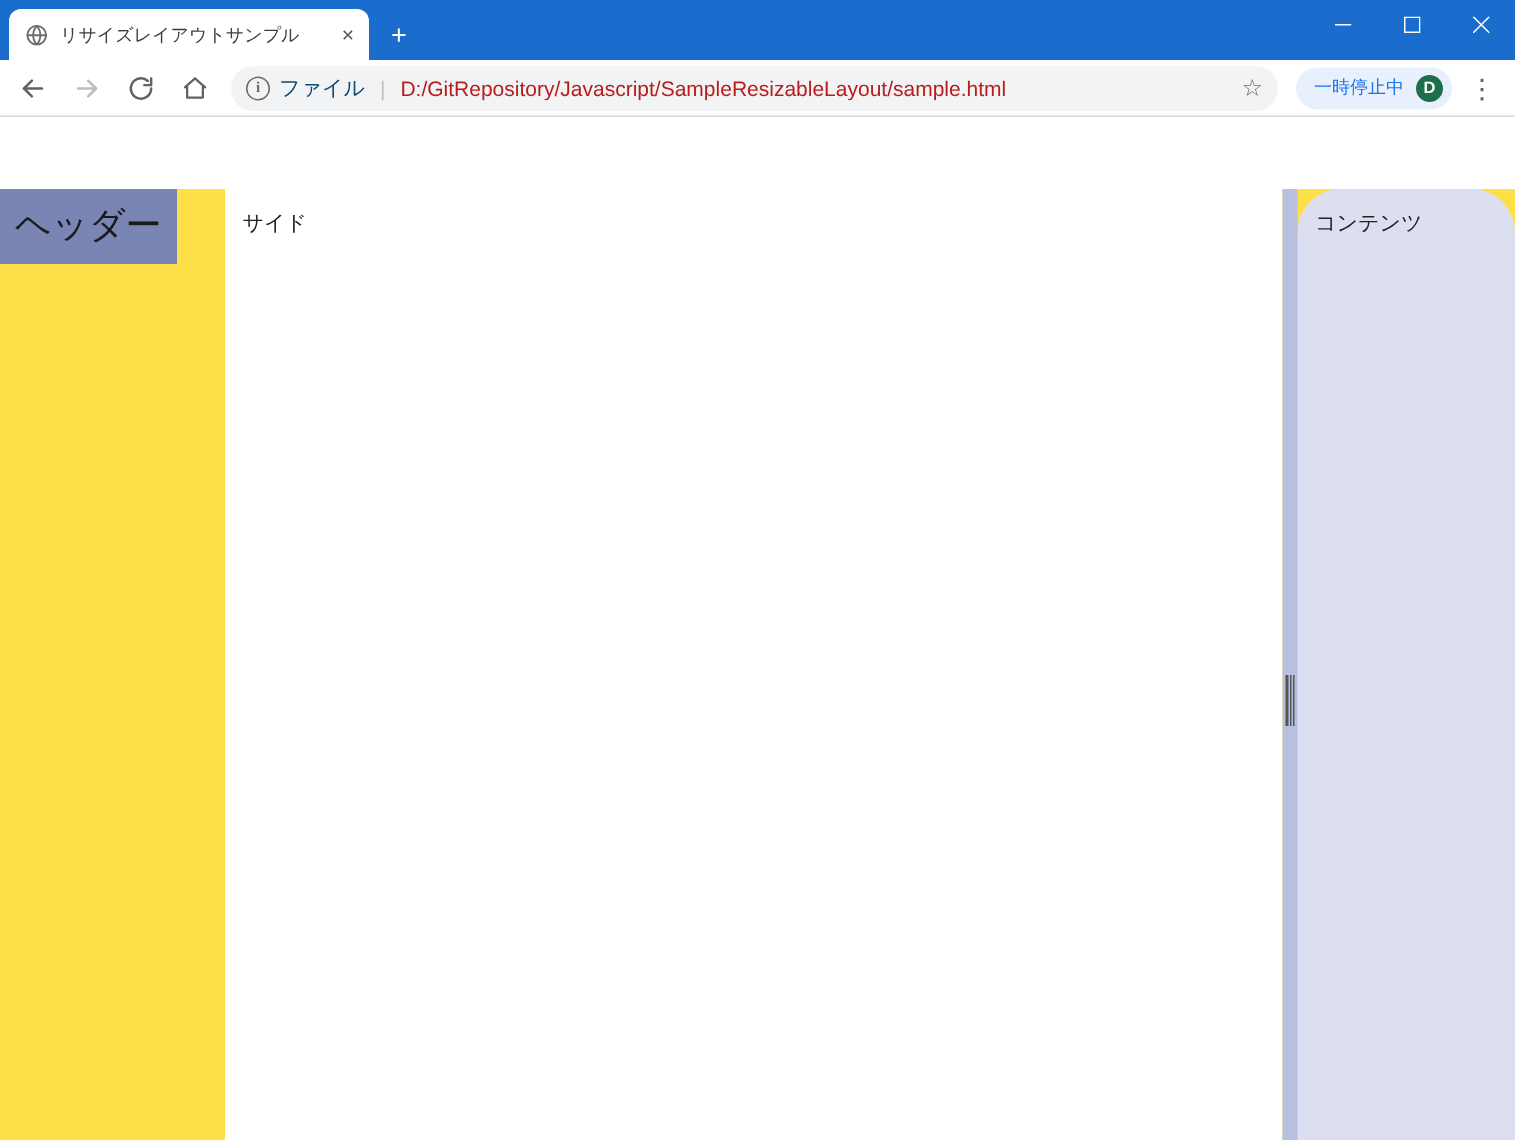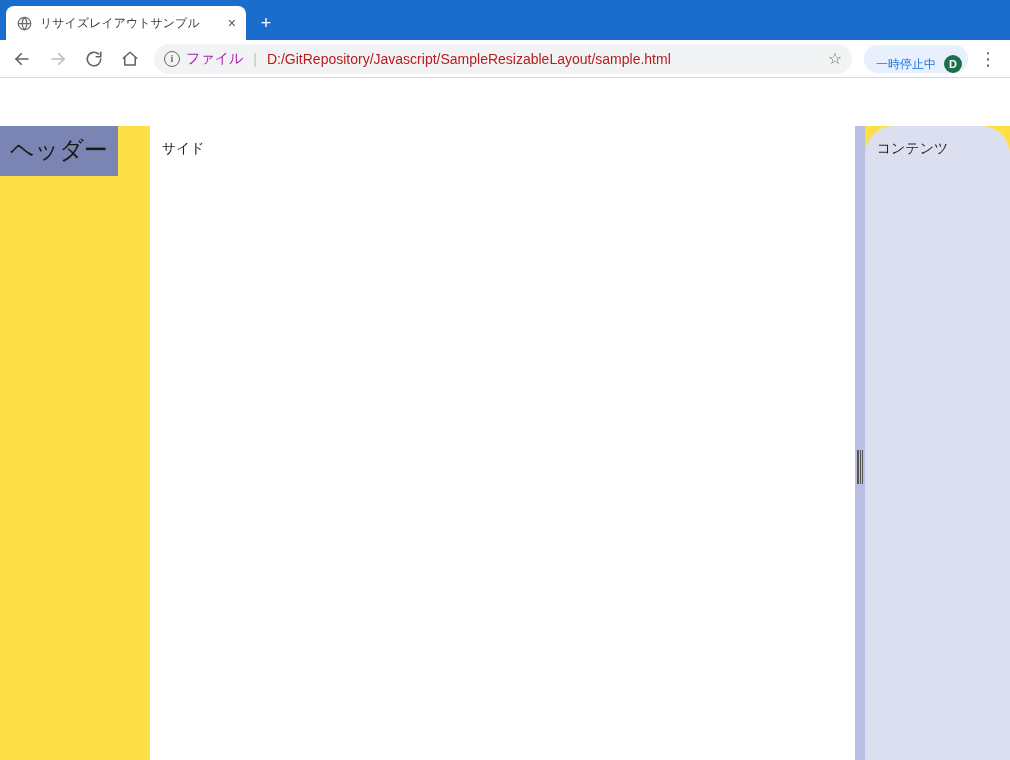--- a/index.html
+++ b/index.html
@@ -11,21 +11,20 @@
     overflow: hidden;
     background: #fff;
   }
 
   
   .titlebar {
     height: 40px;
     background: #1a6dcc;
     display: flex;
     align-items: flex-start;
-    flex-direction: column;
   }
   .tab-strip {
     display: flex;
     align-items: flex-end;
     flex: 1;
     height: 40px;
     padding-left: 6px;
     padding-top: 6px;
   }
   .tab {
@@ -100,31 +99,31 @@
     gap: 6px;
   }
   .addrbar .info-icon {
     width: 16px; height: 16px;
     border: 1.5px solid #6b6b6b;
     border-radius: 50%;
     display: flex; align-items: center; justify-content: center;
     font-size: 10px; font-weight: bold; color: #6b6b6b;
     font-family: serif;
   }
-  .addrbar .scheme { color: #a21caf; }
+  .addrbar .scheme { color: #0c4a6e; }
   .addrbar .divider { color: #bfbfbf; margin: 0 4px; }
   .addrbar .url-text { flex: 1; color: #b91c1c; white-space: nowrap; overflow: hidden; }
   .addrbar .star { color: #6b6b6b; font-size: 16px; margin: 0 4px; cursor: pointer; }
   .paused-pill {
     background: #e8f0fe;
     color: #1a73e8;
     border-radius: 14px;
     height: 28px;
     padding: 0 6px 0 12px;
-    display: flex; align-items: flex-end; gap: 8px;
+    display: flex; align-items: center; gap: 8px;
     font-size: 12px;
     margin-left: 4px;
   }
   .avatar {
     width: 18px; height: 18px;
     border-radius: 50%;
     background: #1e6e4a;
     color: #fff;
     font-size: 11px; font-weight: bold;
     display: flex; align-items: center; justify-content: center;

